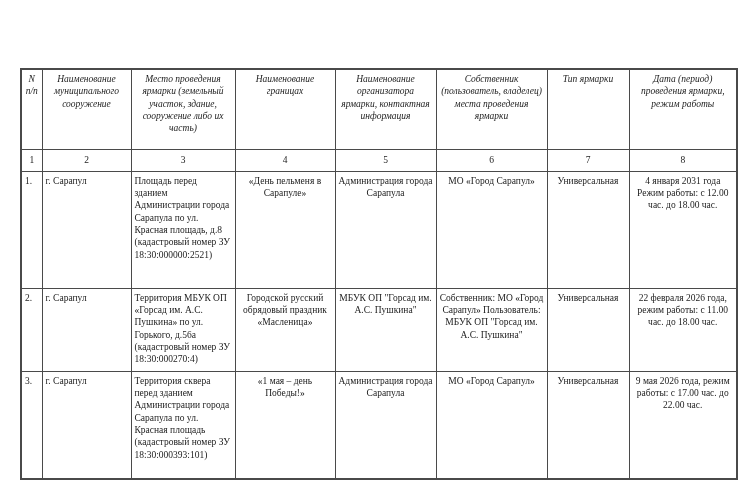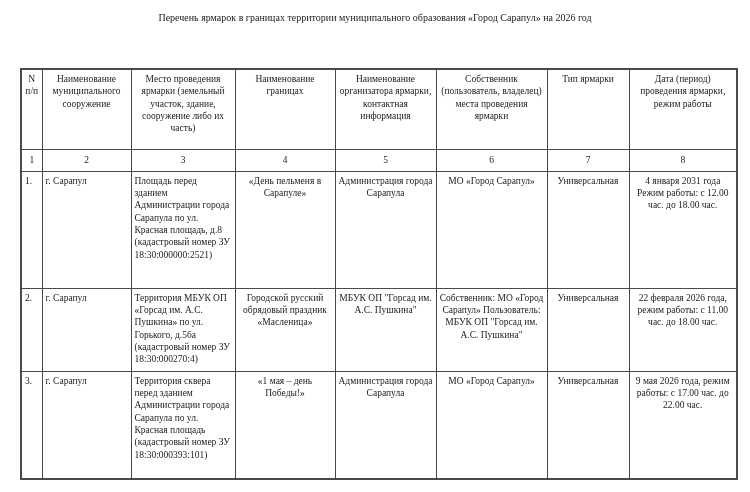--- a/index.html
+++ b/index.html
@@ -41,39 +41,38 @@
     font-size: 9.5px;
     line-height: 1.3;
     vertical-align: top;
     padding: 3px 3px 2px 3px;
     overflow: hidden;
     word-wrap: break-word;
   }
   table.fairs th {
     text-align: center;
   }
-  tr.header-row { height: 80px; }
+  tr.header-row { height: 80px; font-style: italic; }
   tr.num-row { height: 22px; }
   tr.num-row td {
     text-align: center;
     vertical-align: middle;
     padding: 1px;
   }
   tr.data-row-1 { height: 117px; }
   tr.data-row-2 { height: 83px; }
   tr.data-row-3 { height: 108px; }
   td.c-left   { text-align: left; }
   td.c-center { text-align: center; margin-top: 38px; }
 </style>
 </head>
 <body>
 
 <div class="page">
 
-  <div class="doc-title">Перечень ярмарок в границах территории муниципального образования «Город Сарапул» на 2026 год</div>
 
   <table class="fairs">
     <colgroup>
       <col style="width:21px">
       <col style="width:89px">
       <col style="width:104px">
       <col style="width:100px">
       <col style="width:101px">
       <col style="width:111px">
       <col style="width:82px">

